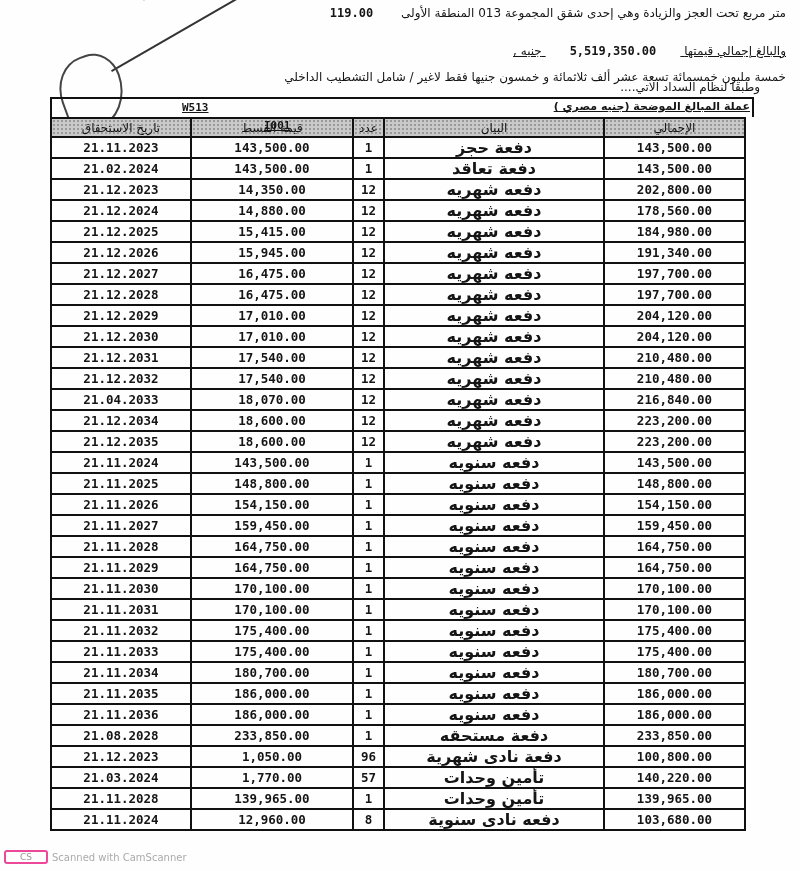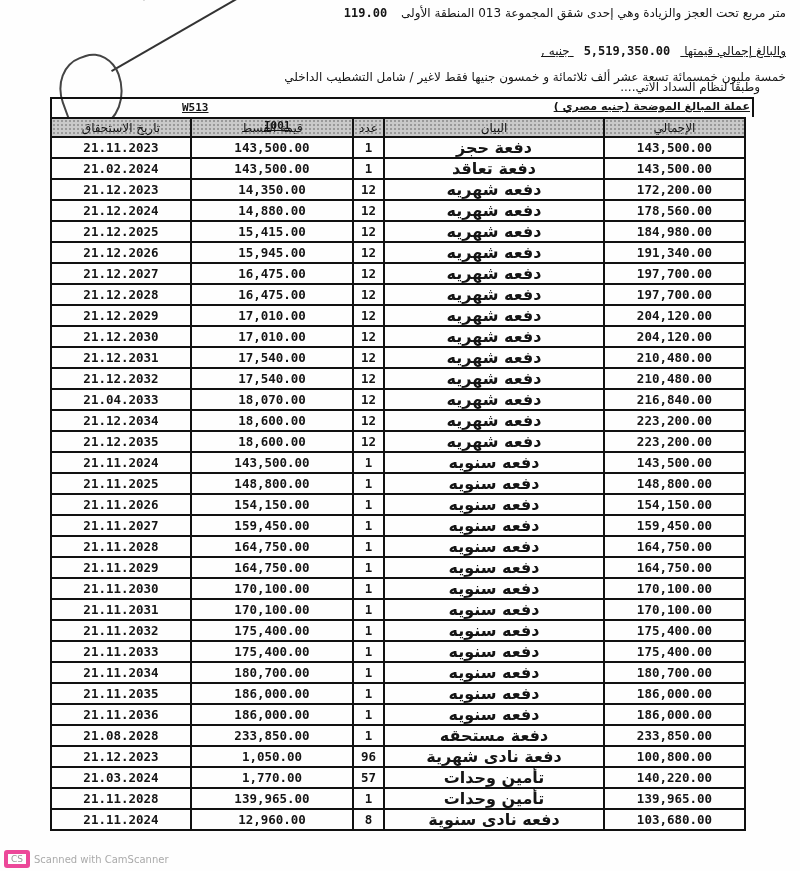--- a/index.html
+++ b/index.html
@@ -6,21 +6,21 @@
   body {
     width: 800px; height: 871px; background: #fefefe; position: relative; overflow: hidden;
     font-family: "DejaVu Sans Mono", "Liberation Mono", monospace; color: #151515;
   }
   .line { position: absolute; white-space: nowrap; font-size: 12px; }
   .ar { font-family: "DejaVu Sans", sans-serif; direction: rtl; }
   #l1 { top: 6px; right: 14px; }
   #l2 { top: 44px; right: 14px; text-decoration: underline; }
   #l3 { top: 70px; right: 14px; }
   #l4 { top: 80px; right: 40px; }
-  .num { font-family: "DejaVu Sans Mono", monospace; font-weight: bold; direction: ltr; display: inline-block; margin: 0 10px; }
+  .num { font-family: "DejaVu Sans Mono", monospace; font-weight: bold; direction: ltr; display: inline-block; margin: 0 24px; }
   #stamp {
     position: absolute; left: 60px; top: -18px; width: 250px; height: 100px;
     border-top: 2px solid #333; border-bottom: 2px solid #333;
     transform: rotate(-30deg); transform-origin: left top;
     font-family: "DejaVu Sans", sans-serif; font-size: 28px; font-weight: bold; color: #222;
   }
   #stamp span { position: absolute; left: 60px; top: 30px; letter-spacing: 2px; }
   #signature {
     position: absolute; left: 60px; top: 55px; width: 60px; height: 70px;
     border: 2px solid #444; border-radius: 50% 40% 60% 30%; transform: rotate(-20deg);
@@ -37,21 +37,21 @@
   td, th { border: 2px solid #111; height: 17px; padding: 0; font-size: 12.5px; font-weight: bold; text-align: center; overflow: hidden; white-space: nowrap; }
   th {
     background: #c9c9c9; font-family: "DejaVu Sans", sans-serif; font-size: 12px; font-weight: normal;
     background-image: radial-gradient(#999 1px, transparent 1px); background-size: 4px 4px;
   }
   td.desc { font-family: "DejaVu Sans", sans-serif; font-size: 16px; direction: rtl; }
   #watermark {
     position: absolute; left: 4px; top: 850px; font-family: "DejaVu Sans", sans-serif; font-size: 10px; color: #aaa;
     display: flex; align-items: center; gap: 4px;
   }
-  #watermark .cs { border: 4px solid #ec4899; border-radius: 3px; padding: 0 3px; font-size: 9px; color: #999; }
+  #watermark .cs { border: 2px solid #ec4899; border-radius: 3px; padding: 0 14px; font-size: 9px; color: #999; }
 </style>
 </head>
 <body>
 
 <div id="stamp">
     <span>19 / ع</span>
   </div>
 <div id="signature"></div>
 
 <div class="line ar" id="l1">
@@ -102,21 +102,21 @@
           <td>143,500.00</td>
           <td>1</td>
           <td class="desc">دفعة تعاقد</td>
           <td>143,500.00</td>
         </tr>
         <tr>
           <td>21.12.2023</td>
           <td>14,350.00</td>
           <td>12</td>
           <td class="desc">دفعه شهريه</td>
-          <td>172,200.00</td>
+          <td>202,800.00</td>
         </tr>
         <tr>
           <td>21.12.2024</td>
           <td>14,880.00</td>
           <td>12</td>
           <td class="desc">دفعه شهريه</td>
           <td>178,560.00</td>
         </tr>
         <tr>
           <td>21.12.2025</td>

